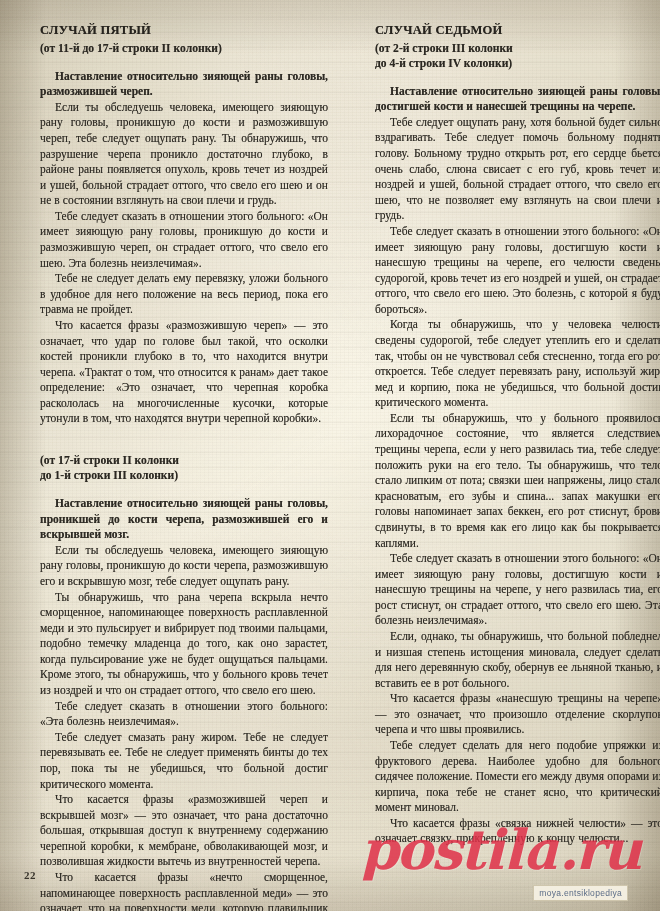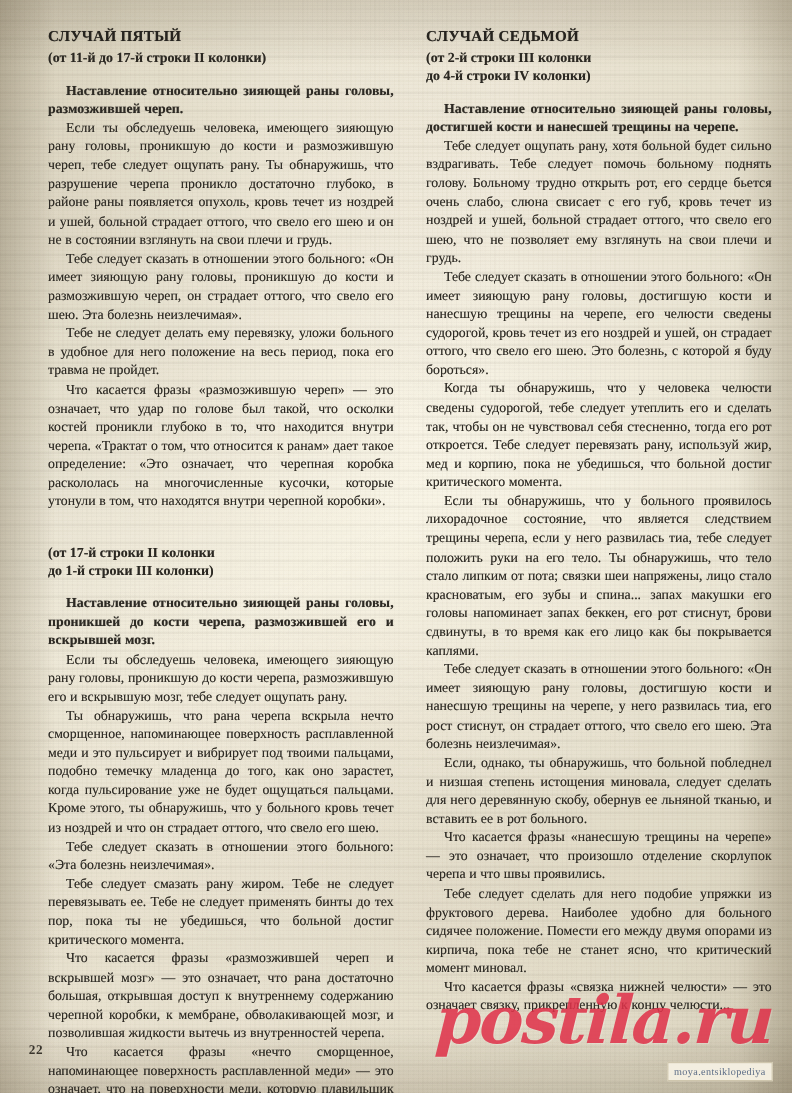--- a/index.html
+++ b/index.html
@@ -48,21 +48,21 @@
     mix-blend-mode: multiply;
   }
 
   .columns {
     position: absolute;
     top: 22px;
     left: 0;
     right: 0;
     bottom: 0;
     display: flex;
-    gap: 17px;
+    gap: 37px;
     padding: 0 28px 0 40px;
     box-sizing: border-box;
     z-index: 2;
   }
   .col {
     width: 288px;
     flex: 0 0 288px;
   }
   .col-right { margin-left: 10px; font-family: Liberation Serif, serif; }
 
@@ -127,27 +127,27 @@
     line-height: 1;
     color: #e0324a;
     opacity: 0.86;
     letter-spacing: -1.6px;
     text-shadow: 1px 1px 0 rgba(255,255,255,0.22);
     transform: skewX(-3deg);
     white-space: nowrap;
   }
   .wm-tag {
     position: absolute;
-    right: 16px;
+    right: 32px;
     bottom: 10px;
     z-index: 5;
     background: #f3eee0;
     border: 1px solid #cfc6ad;
     color: #5b6c86;
-    font-family: Liberation Serif, serif;
+    font-family: Liberation Sans, sans-serif;
     font-size: 8.5px;
     letter-spacing: 0.3px;
     padding: 2px 5px 2px 5px;
     white-space: nowrap;
   }
 
   
   .ghost {
     position: absolute;
     inset: 0;

